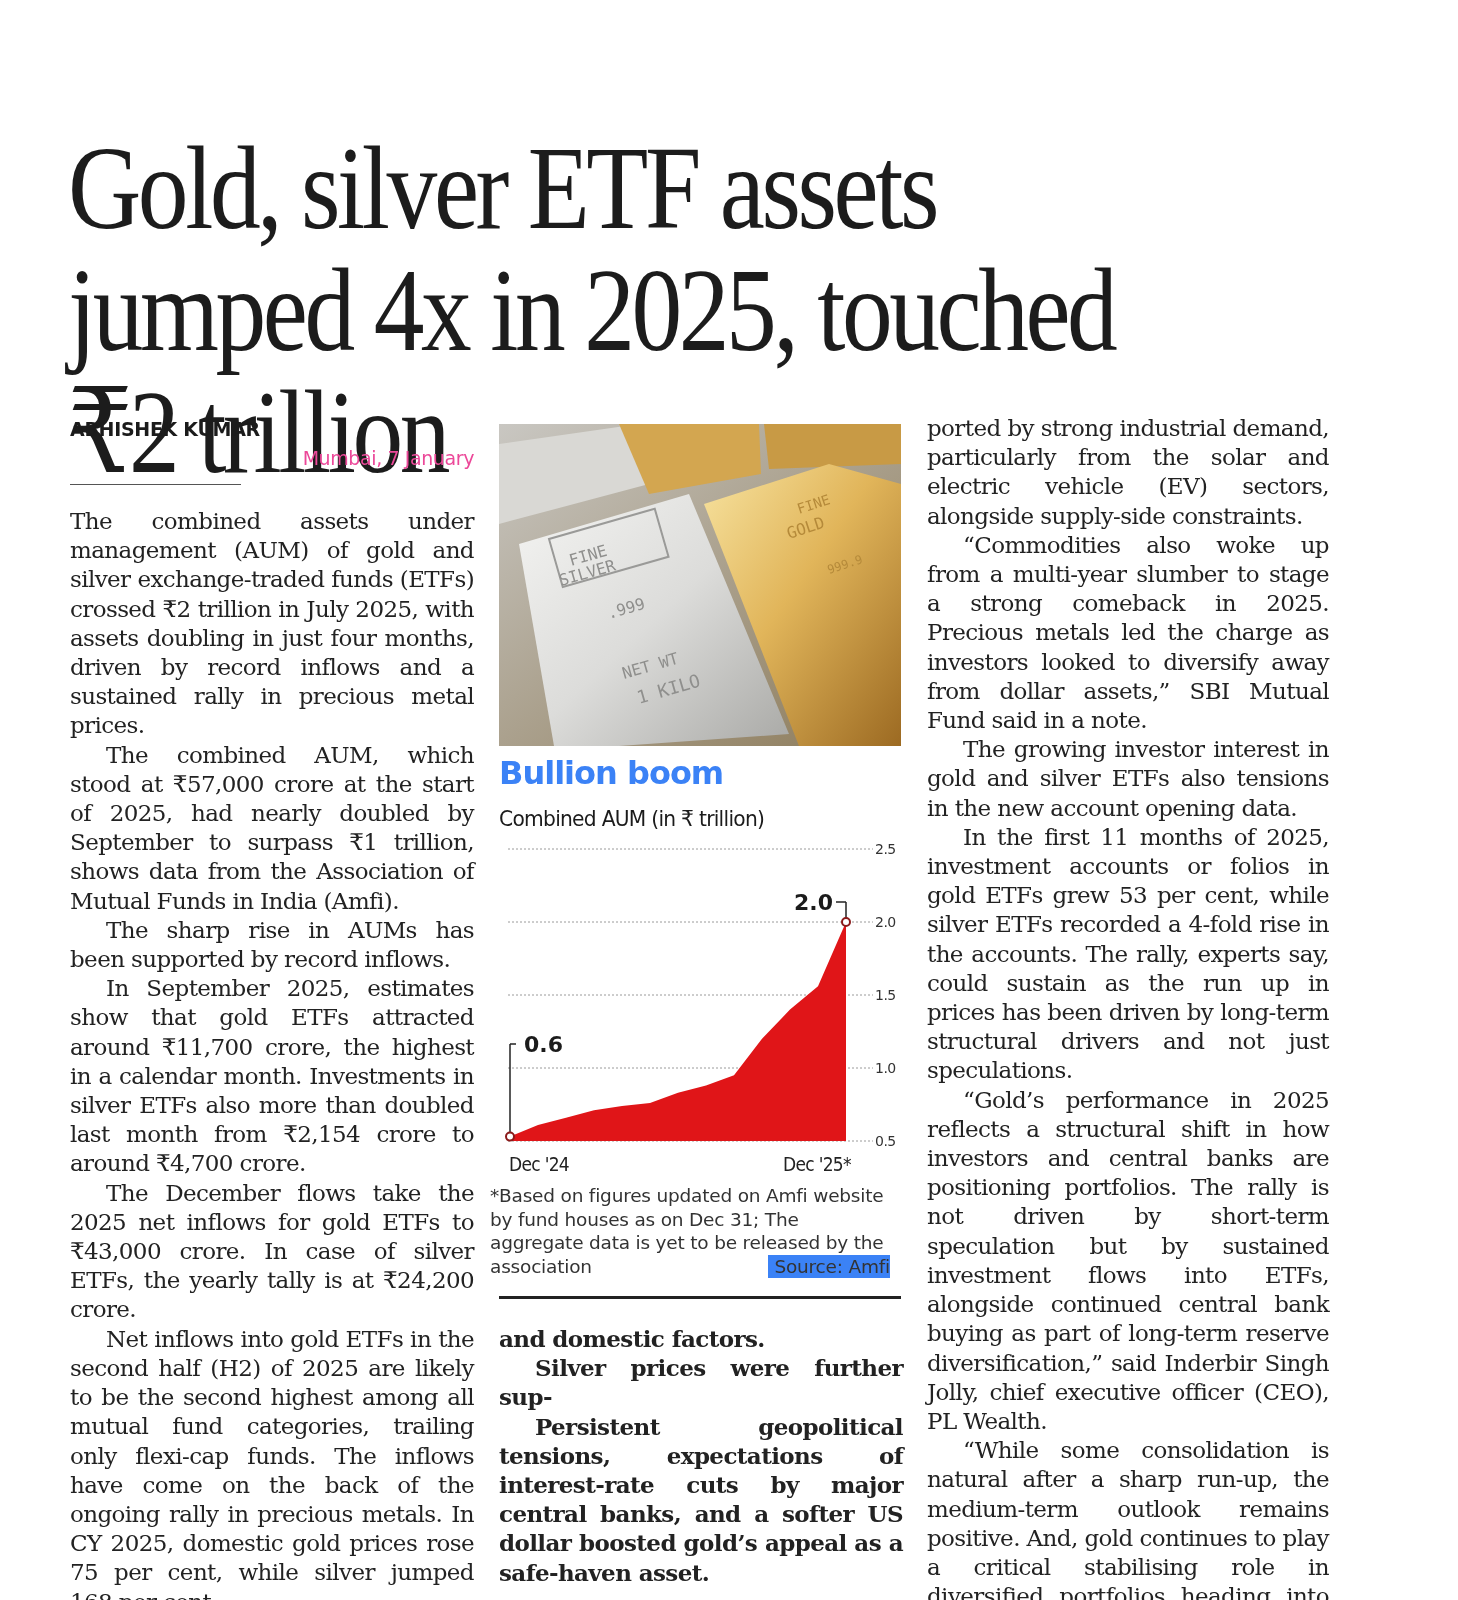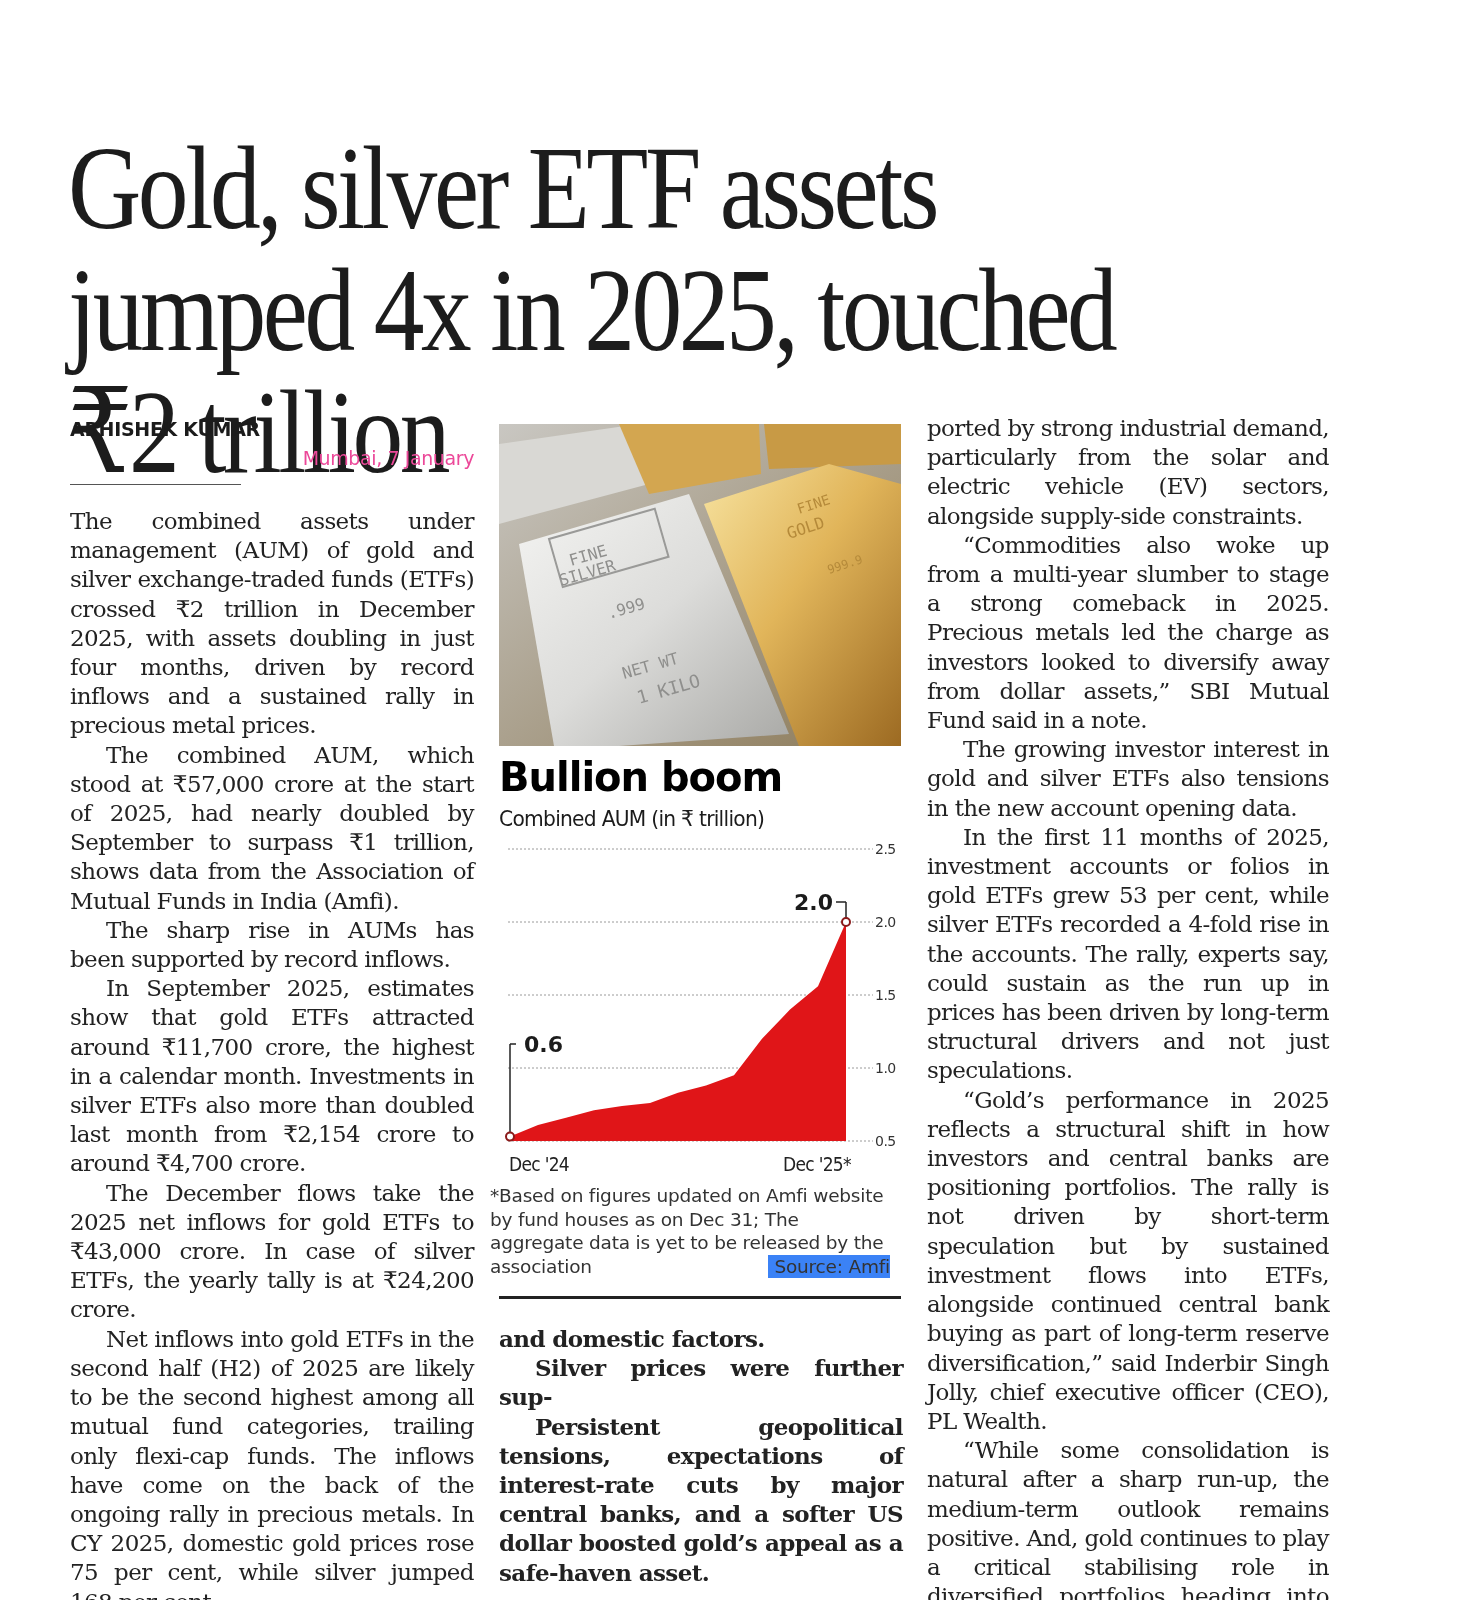--- a/index.html
+++ b/index.html
@@ -14,21 +14,21 @@
     font-family: "DejaVu Serif", "Liberation Serif", serif; font-size: 23px; line-height: 29.2px;
     color: #222; text-align: justify; letter-spacing: -0.6px; }
   .col1 { left: 70px; }
   .col3 { left: 927px; width: 402px; }
   .col p { margin: 0; text-indent: 0; }
   .col p.ind { text-indent: 36px; }
   .byline { font-family: "DejaVu Sans", "Liberation Sans", sans-serif; font-weight: 700; font-size: 19px; letter-spacing: -0.3px; color: #1b1b1b; line-height: 30px; text-align: left; }
   .dateline { font-family: "DejaVu Sans", "Liberation Sans", sans-serif; font-size: 19px; color: #ec4899; line-height: 28px; text-align: right; letter-spacing: -0.4px; }
   .byrule { width: 171px; height: 1px; background: #555; margin: 12px 0 22px 0; }
   .photo { position: absolute; left: 499px; top: 424px; width: 402px; height: 322px; overflow: hidden; background: #b9b6ae; }
-  .chart-title { position: absolute; left: 499px; top: 754px; font-family: "DejaVu Sans", "Liberation Sans", sans-serif; font-weight: 700; font-size: 40px; letter-spacing: -1px; color: #000000; }
+  .chart-title { position: absolute; left: 499px; top: 754px; font-family: "DejaVu Sans", "Liberation Sans", sans-serif; font-weight: 700; font-size: 32px; letter-spacing: -1px; color: #3b82f6; }
   .chart-sub { position: absolute; left: 499px; top: 806px; font-family: "DejaVu Sans", "Liberation Sans", sans-serif; font-size: 22px; letter-spacing: -0.8px; color: #1b1b1b; transform: scaleX(0.92); transform-origin: left top; }
   .chart-svg { position: absolute; left: 495px; top: 830px; }
   .xlab { position: absolute; top: 1153px; font-family: "DejaVu Sans", "Liberation Sans", sans-serif; font-size: 19px; color: #222; letter-spacing: -0.8px; transform: scaleX(0.9); transform-origin: left top; }
   .note { position: absolute; left: 490px; top: 1184px; width: 402px; font-family: "DejaVu Sans", "Liberation Sans", sans-serif; font-size: 18.5px; line-height: 23.5px; color: #333; letter-spacing: -0.2px; }
   .note .src { position: absolute; right: 2px; bottom: 0; }
   .chart-rule { position: absolute; left: 499px; top: 1296px; width: 402px; height: 3px; background: #222; }
   .col2b { position: absolute; left: 499px; top: 1324px; width: 404px;
     font-family: "DejaVu Serif", "Liberation Serif", serif; font-size: 23px; line-height: 29.2px;
     color: #222; text-align: justify; letter-spacing: -0.6px; font-weight: bold; }
   .col2b p { margin: 0; }
@@ -37,21 +37,21 @@
 </head>
 <body>
 
 <h1 class="headline">Gold, silver ETF assets jumped 4x in 2025, touched ₹2 trillion</h1>
 
 <div class="col col1">
   <div class="byline">ABHISHEK KUMAR</div>
   <div class="dateline">Mumbai, 7 January</div>
   <div class="byrule"></div>
   <div id="col1-body">
-      <p>The combined assets under management (AUM) of gold and silver exchange-traded funds (ETFs) crossed ₹2 trillion in December 2025, with assets doubling in just four months, driven by record inflows and a sustained rally in precious metal prices.</p>
+      <p>The combined assets under management (AUM) of gold and silver exchange-traded funds (ETFs) crossed ₹2 trillion in July 2025, with assets doubling in just four months, driven by record inflows and a sustained rally in precious metal prices.</p>
       <p class="ind">The combined AUM, which stood at ₹57,000 crore at the start of 2025, had nearly doubled by September to surpass ₹1 trillion, shows data from the Association of Mutual Funds in India (Amfi).</p>
       <p class="ind">The sharp rise in AUMs has been supported by record inflows.</p>
       <p class="ind">In September 2025, estimates show that gold ETFs attracted around ₹11,700 crore, the highest in a calendar month. Investments in silver ETFs also more than doubled last month from ₹2,154 crore to around ₹4,700 crore.</p>
       <p class="ind">The December flows take the 2025 net inflows for gold ETFs to ₹43,000 crore. In case of silver ETFs, the yearly tally is at ₹24,200 crore.</p>
       <p class="ind">Net inflows into gold ETFs in the second half (H2) of 2025 are likely to be the second highest among all mutual fund categories, trailing only flexi-cap funds. The inflows have come on the back of the ongoing rally in precious metals. In CY 2025, domestic gold prices rose 75 per cent, while silver jumped 168 per cent.</p>
     </div>
 </div>
 
 <div class="photo">
   <svg width="402" height="322" viewBox="0 0 402 322">

